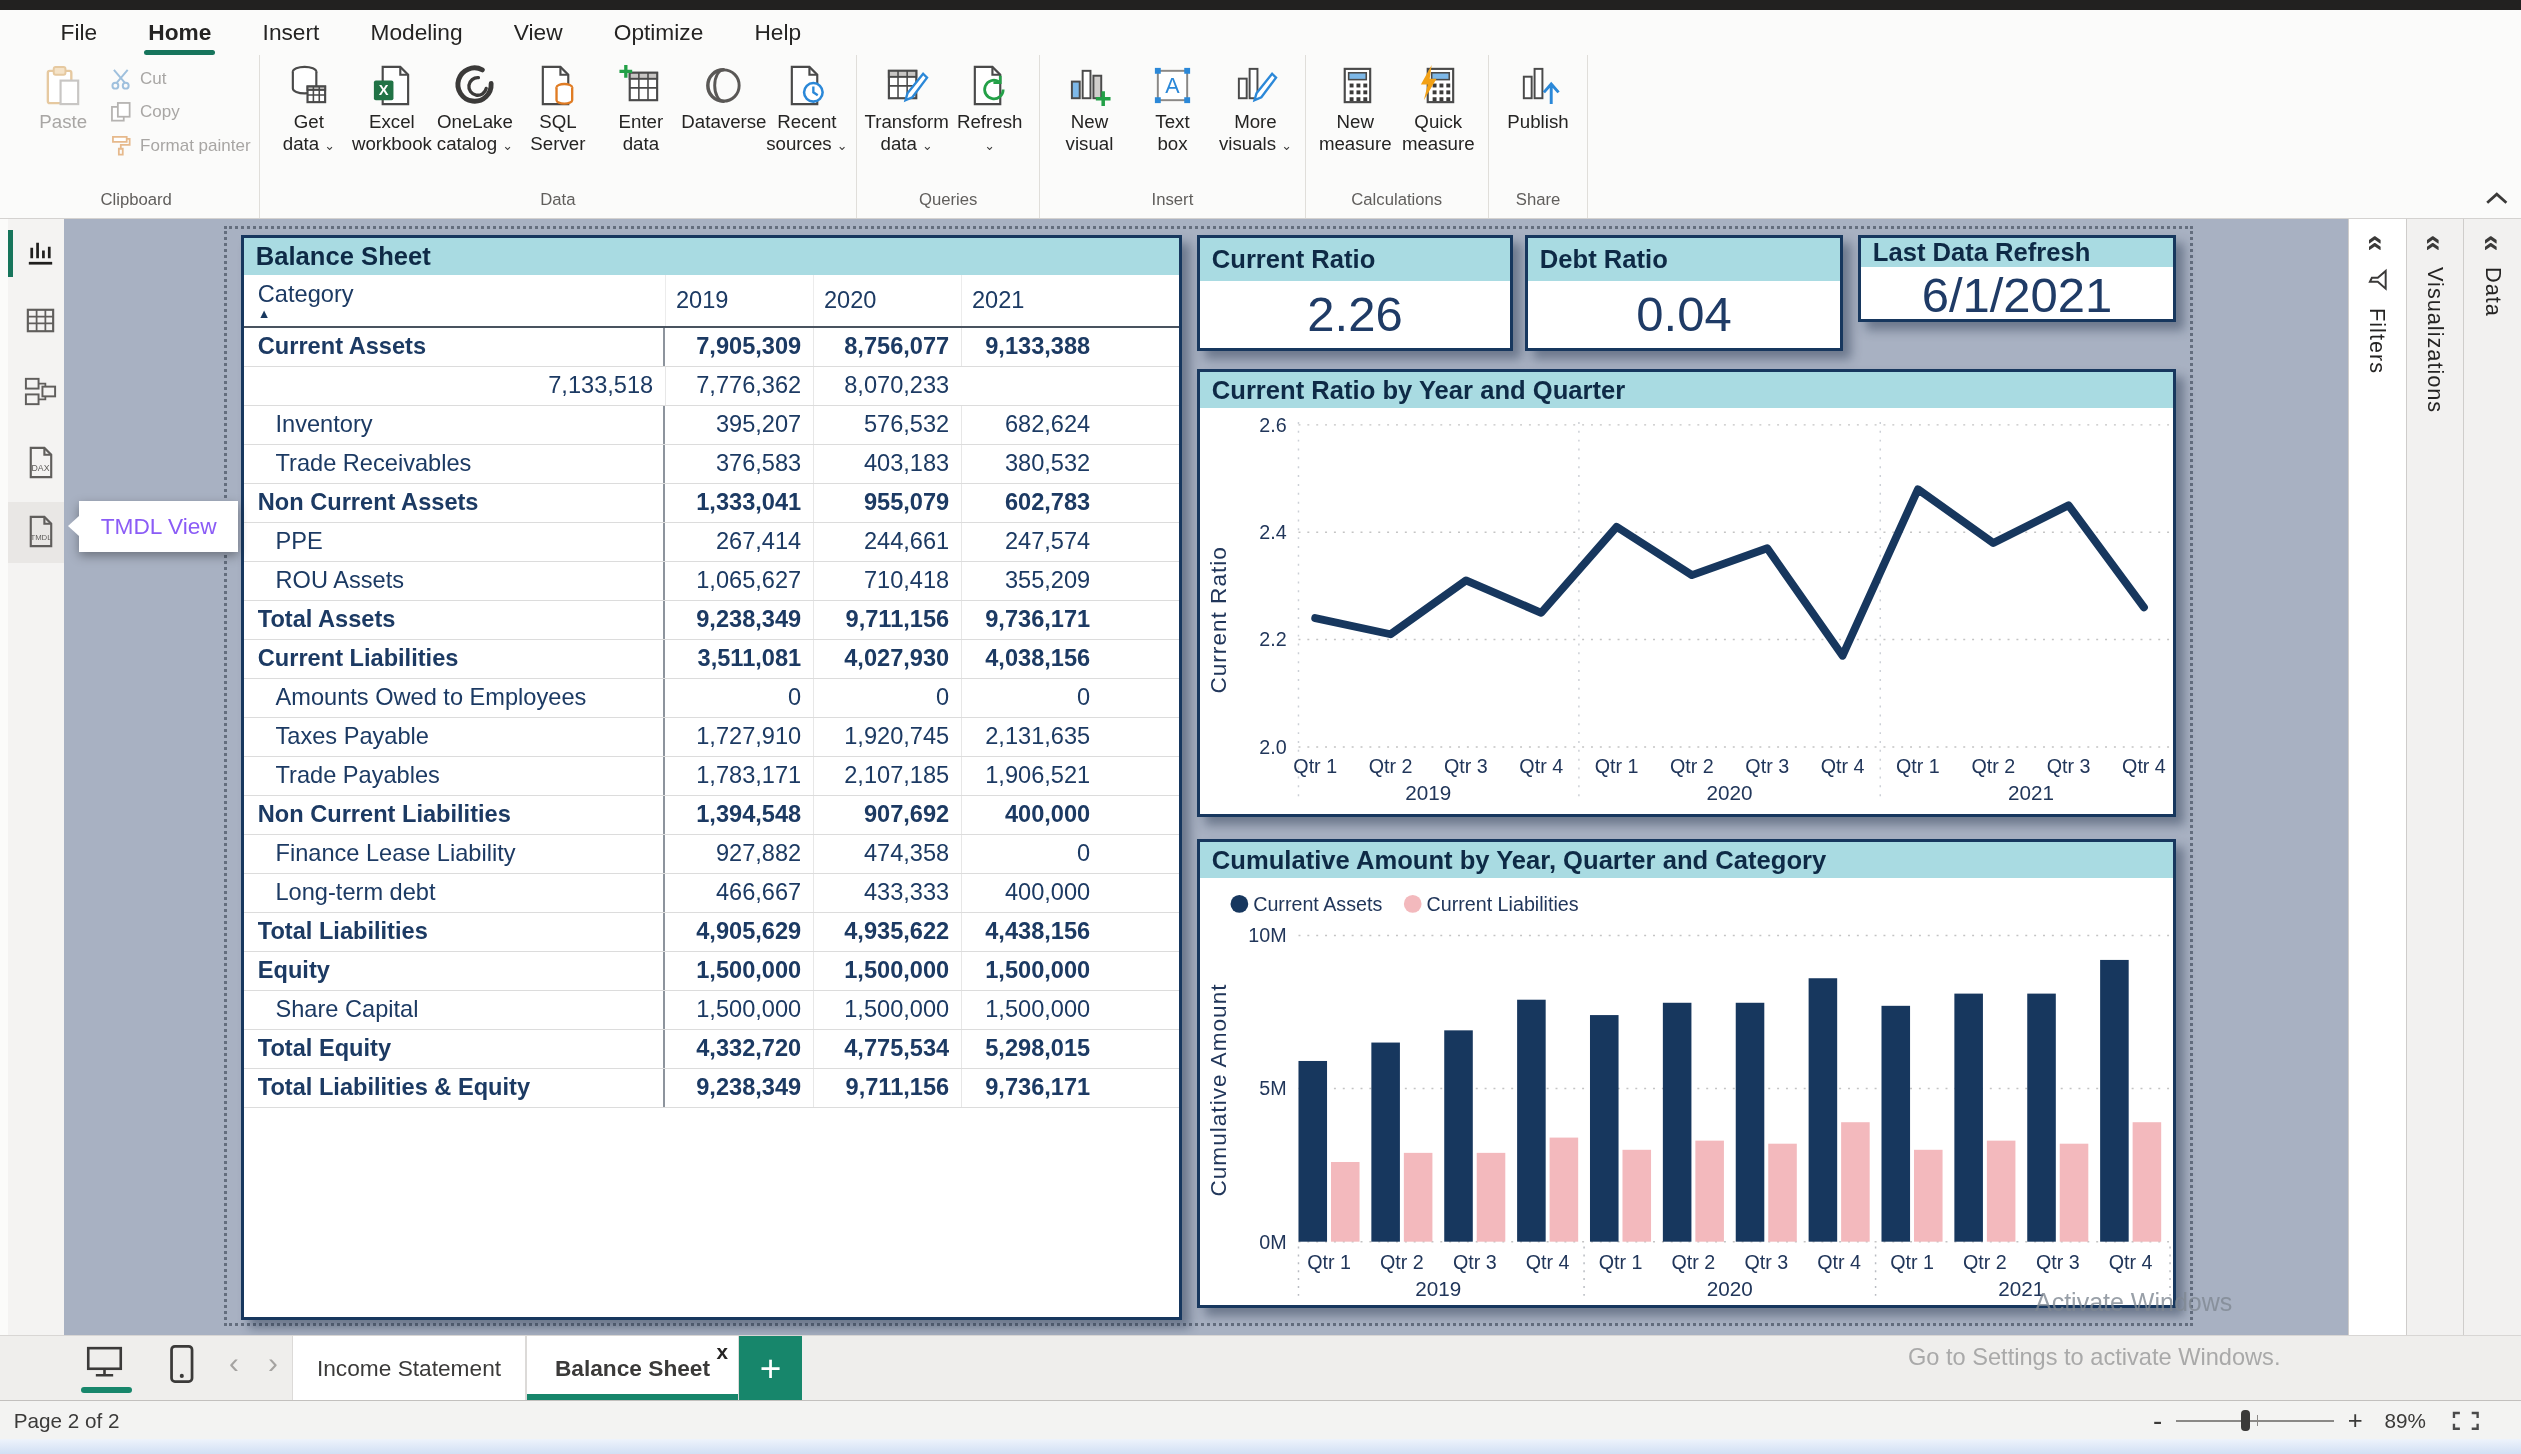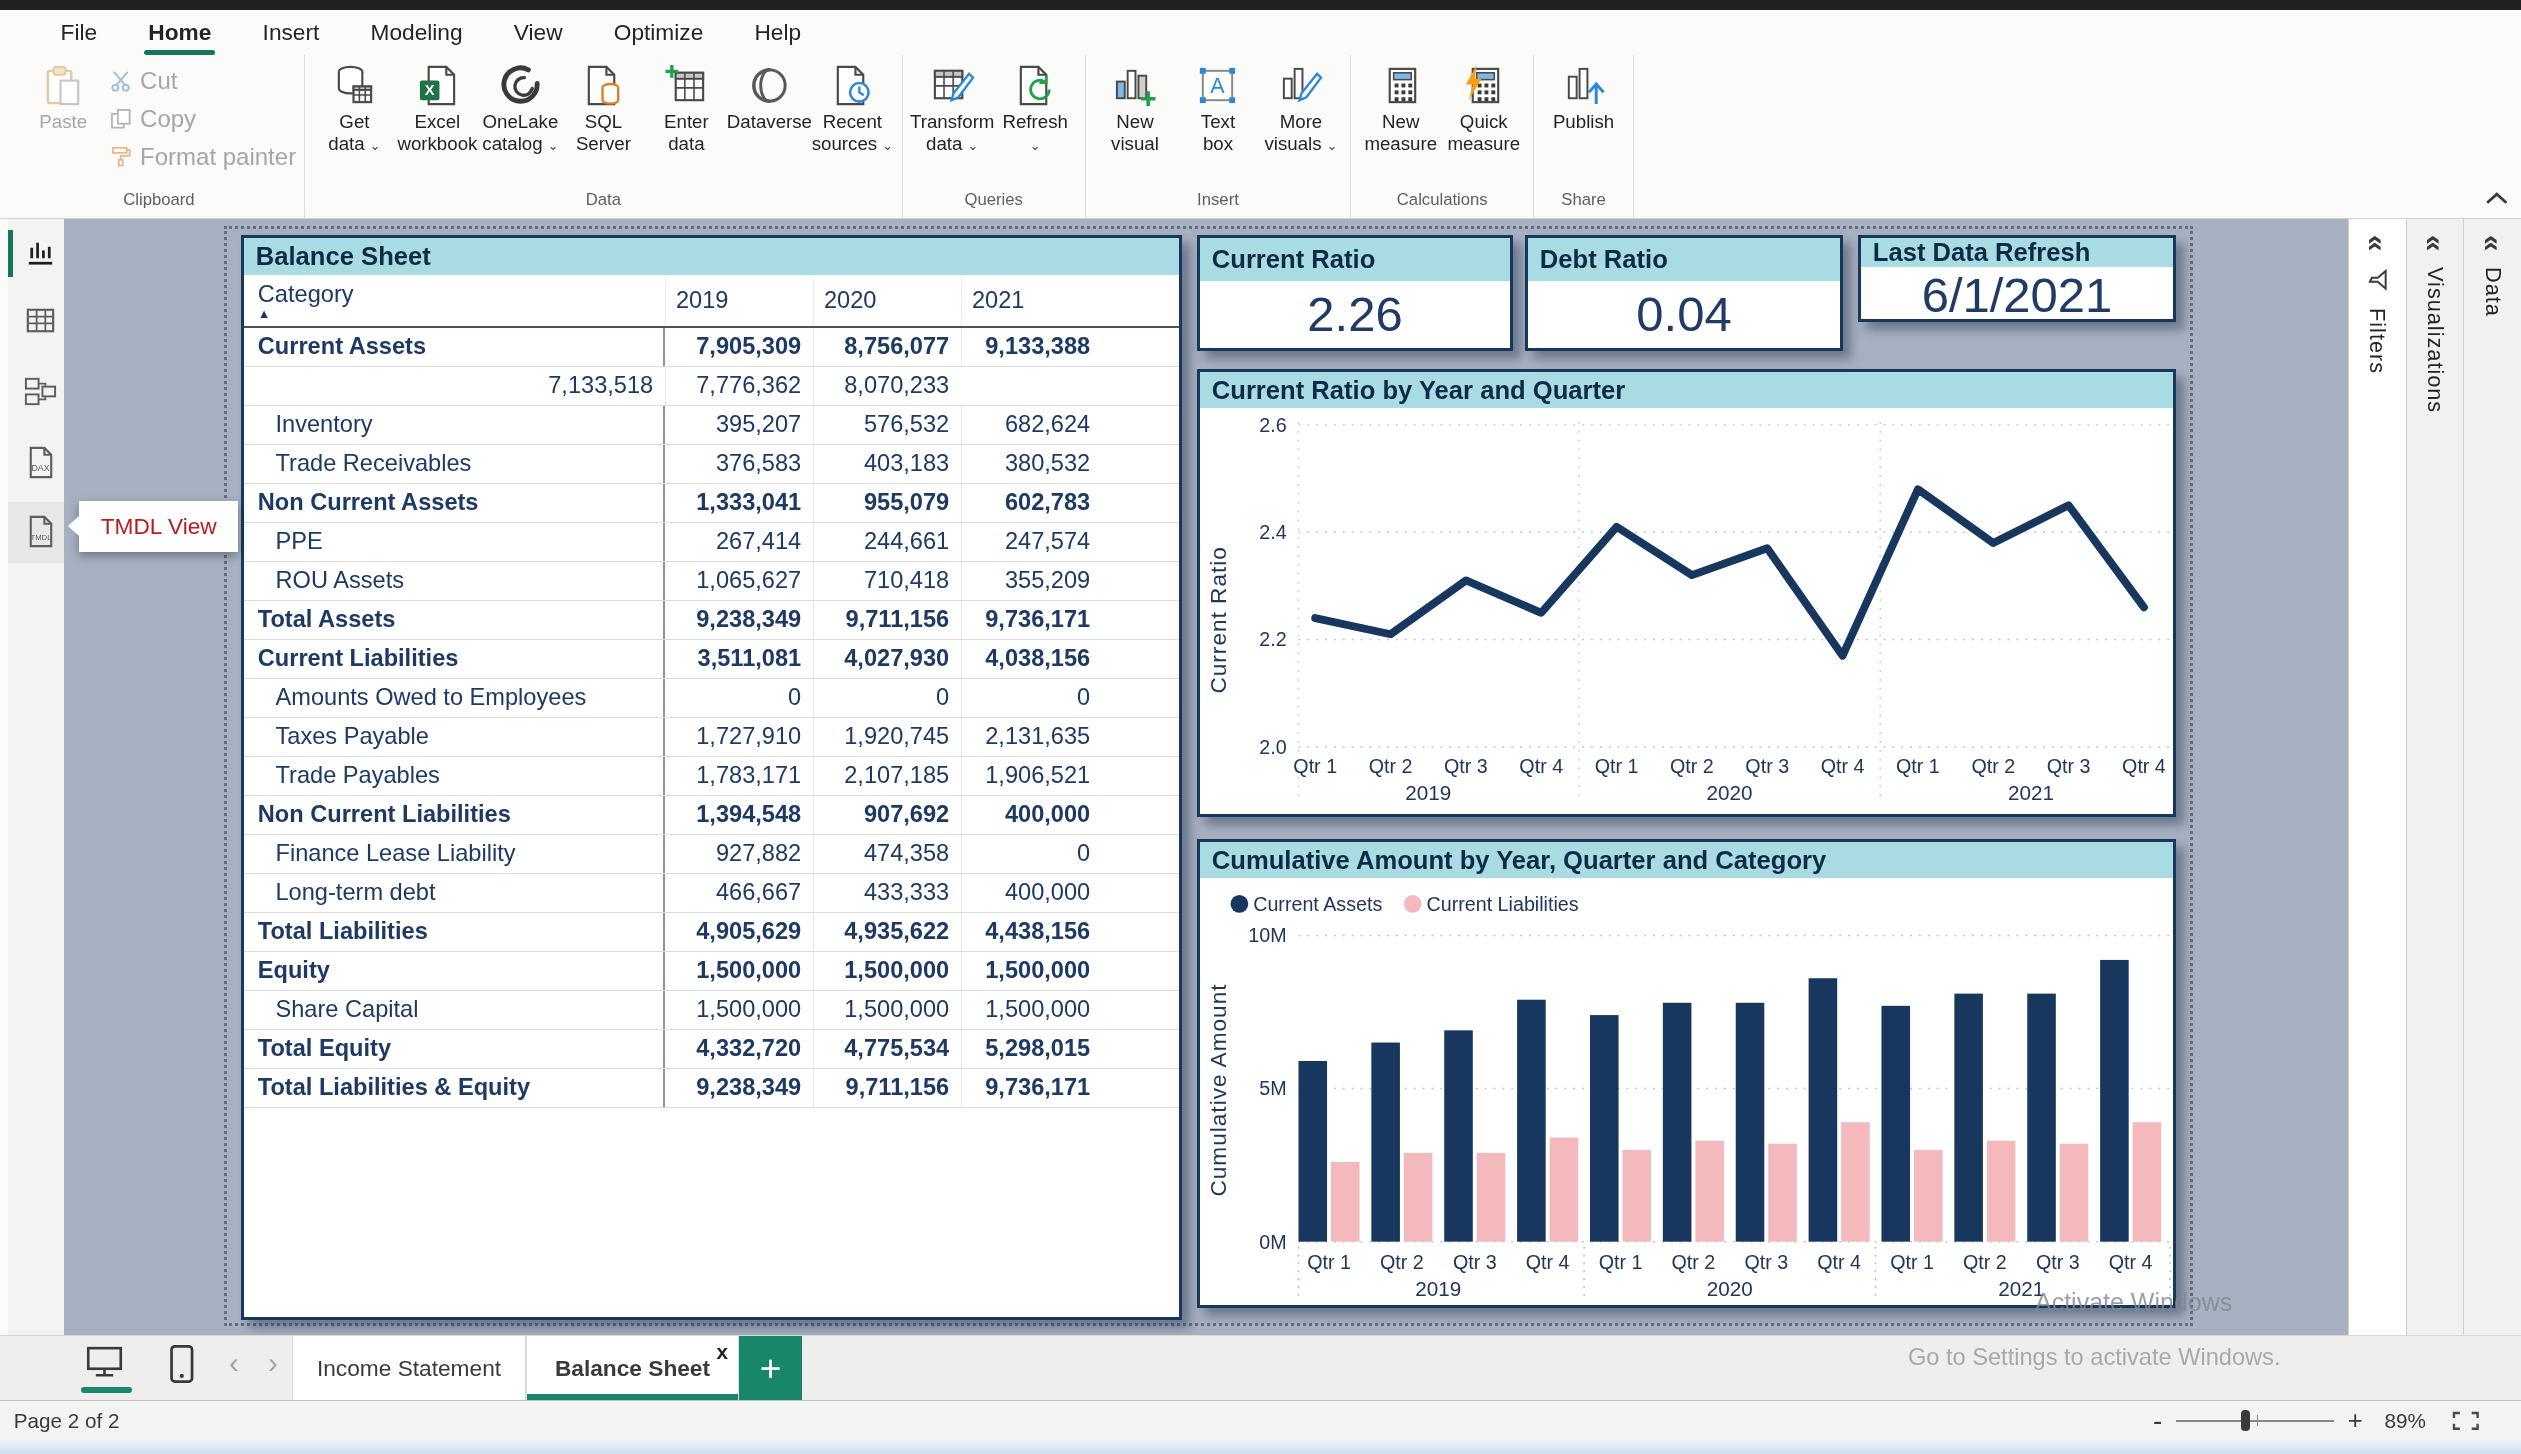--- a/index.html
+++ b/index.html
@@ -18,31 +18,31 @@
             border-bottom:1px solid #d4d2d0;display:flex;padding-left:13.8px;box-sizing:border-box;}
   .rb-group{display:flex;flex-direction:column;border-right:1px solid #e0deda;padding:0 7.9px;}
   .rb-items{flex:1;display:flex;align-items:flex-start;}
   .rb-big{width:83px;display:flex;flex-direction:column;align-items:center;padding-top:7.9px;}
   .rb-big svg{width:45px;height:45px;}
   .rb-lines{font-size:18.7px;line-height:21.7px;color:#252423;text-align:center;margin-top:3px;white-space:nowrap;}
   .rb-big.disabled .rb-lines{color:#a8a6a4;}
   .rb-arrow{font-size:12.8px;color:#3b3a39;}
   .rb-group-label{font-size:16.7px;color:#605e5c;text-align:center;padding:2px 0 7.9px;}
   .clip-stack{display:flex;flex-direction:column;padding-top:11.8px;gap:9.9px;margin-left:3.9px;}
-  .clip-small{display:flex;align-items:center;gap:7.9px;font-size:24px;color:#a8a6a4;white-space:nowrap;}
+  .clip-small{display:flex;align-items:center;gap:7.9px;font-size:17px;color:#a8a6a4;white-space:nowrap;}
   .clip-small svg{width:23.6px;height:23.6px;}
   #ribbon-collapse{position:absolute;left:2484px;top:191px;width:25.6px;height:17.7px;cursor:pointer;}
   
   #rail{position:absolute;left:8px;top:219px;width:64px;height:1116px;background:#f4f3f2;}
   .rail-item{position:absolute;left:13.8px;width:37px;height:37px;}
   #rail-active-bar{position:absolute;left:0;top:10.8px;width:4.9px;height:47px;background:#17755c;}
   #rail-hover{position:absolute;left:0;top:283px;width:64px;height:61px;background:#e9e7e5;}
   
   #tmdl-tooltip{position:absolute;left:79px;top:501px;height:51px;background:#fff;z-index:60;
-      display:flex;align-items:center;padding:0 21.7px;font-size:22.7px;color:#b91c1c;
+      display:flex;align-items:center;padding:0 21.7px;font-size:22.7px;color:#8b5cf6;
       box-shadow:0 3.9px 9.9px rgba(0,0,0,.35);}
   #tmdl-tooltip .tip-arrow{position:absolute;left:-10.8px;top:14.8px;width:0;height:0;
       border-top:10.8px solid transparent;border-bottom:10.8px solid transparent;border-right:11.8px solid #fff;}
   
   #canvas{position:absolute;left:64px;top:219px;width:2284px;height:1116px;background:#a8b1c2;}
   #page-outline{position:absolute;left:160px;top:6.9px;width:1969px;height:1100px;
       border:3px dotted #646e7e;box-sizing:border-box;}
   .visual{position:absolute;background:#fff;border:3px solid #17375e;box-sizing:border-box;
       box-shadow:7.9px 7.9px 9.9px rgba(35,50,75,.45);}
   .v-title{height:39px;background:#a9dbe2;display:flex;align-items:center;padding-left:11.8px;

